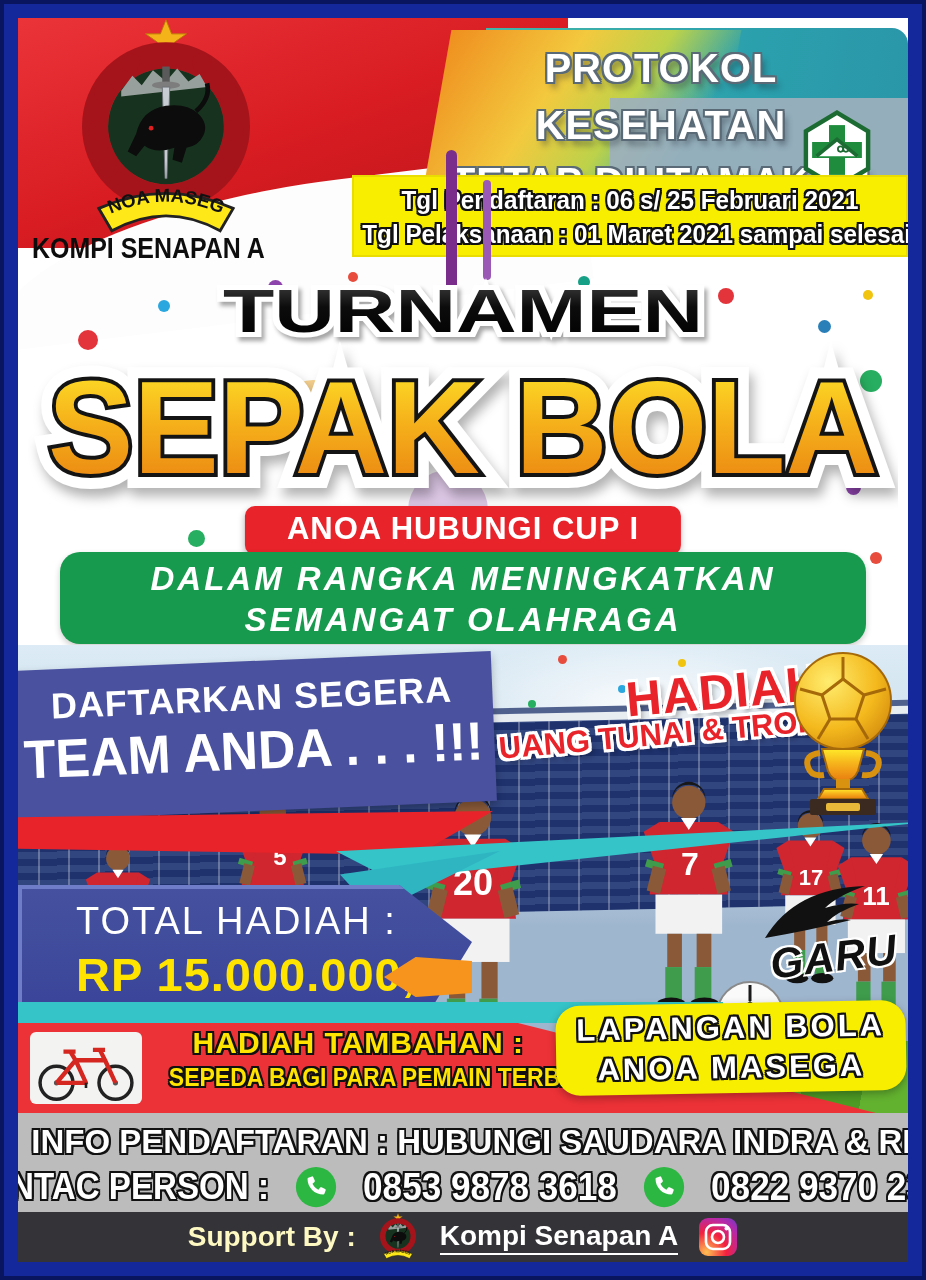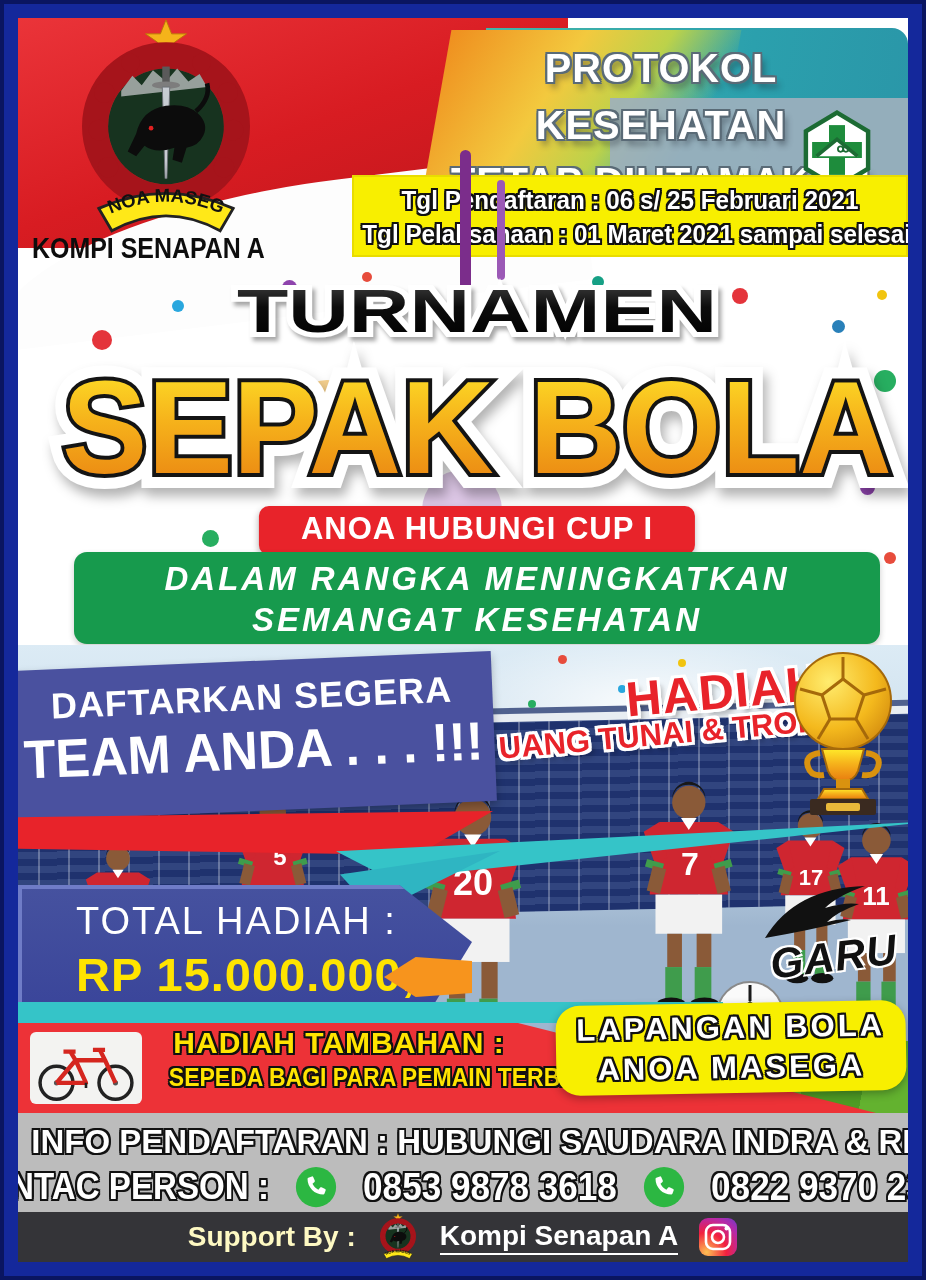--- a/index.html
+++ b/index.html
@@ -20,28 +20,28 @@
   .band-orange { position:absolute; left:420px; top:12px; width:290px; height:152px; background:linear-gradient(115deg,#ef8f1f 0%,#f3c93e 38%,#bcd24a 62%, rgba(67,183,169,0) 85%); transform:skewX(-10deg); }
   .band-gray { position:absolute; left:592px; top:80px; right:0; height:95px; background:#9db0bd; opacity:.92; }
   .protocol { position:absolute; left:408px; top:22px; width:470px; text-align:center; color:#fff; font-weight:bold; font-size:41px; letter-spacing:1px; line-height:57px; transform:scaleX(.97); }
   .pkm-icon { position:absolute; left:782px; top:92px; width:74px; height:80px; }
   .dates-box { position:absolute; left:334px; top:157px; width:556px; height:82px; background:#f8ef00; border:2px solid #e8dc00; text-align:center; padding-top:6px; }
   .dates-box div { color:#fff; font-weight:bold; font-size:25px; line-height:34px; transform:scaleX(.97); white-space:nowrap; }
   .emblem-lg { position:absolute; left:42px; top:0px; width:212px; height:224px; }
   .org-unit { position:absolute; left:14px; top:214px; width:280px; font-size:29px; font-weight:bold; color:#0d0d0d; letter-spacing:0; transform:scaleX(.86); transform-origin:left; white-space:nowrap; }
 
   
-  .titlezone { position:absolute; left:14px; top:242px; width:890px; height:388px;text-decoration:underline; }
+  .titlezone { position:absolute; left:0; top:242px; width:890px; height:388px;text-decoration:underline; }
   .splat { position:absolute; border-radius:50%; }
   .drip { position:absolute; border-radius:8px; }
   .svg-kicker { position:absolute; left:165px; top:8px; width:560px; height:84px; }
   .svg-main { position:absolute; left:10px; top:58px; width:870px; height:205px; }
   .cup-pill { position:absolute; left:50%; top:246px; transform:translateX(-50%); background:#e8232a; border-radius:10px; padding:5px 42px 8px; white-space:nowrap; box-shadow:0 3px 6px rgba(0,0,0,.25); }
   .cup-pill span { color:#fff; font-weight:bold; font-size:31px; letter-spacing:1px; }
-  .tag-box { position:absolute; left:42px; top:292px; width:806px; height:92px; background:#179a4d; border-radius:13px; text-align:center; padding-top:6px; box-shadow:0 3px 6px rgba(0,0,0,.2); }
+  .tag-box { position:absolute; left:42px; top:292px; width:806px; height:92px; background:#179a4d; border-radius:20px; text-align:center; padding-top:6px; box-shadow:0 3px 6px rgba(0,0,0,.2); }
   .tag-box div { color:#fff; font-style:italic; font-weight:bold; font-size:33px; line-height:41px; letter-spacing:3px; }
 
   
   .photozone { position:absolute; left:0; top:627px; width:890px; height:468px; overflow:hidden; background:linear-gradient(#dcebf5 0%,#c3d8e8 40%,#9fb6cf 60%); }
   .sky { position:absolute; inset:0 0 55% 0;
     background-image:radial-gradient(closest-side, rgba(255,255,255,.95), rgba(255,255,255,0)),radial-gradient(closest-side, rgba(255,255,255,.9), rgba(255,255,255,0)),radial-gradient(closest-side, rgba(255,255,255,.85), rgba(255,255,255,0));
     background-size:340px 120px,420px 140px,300px 110px; background-position:40px 20px,420px -10px,640px 40px; background-repeat:no-repeat; }
   .stands { position:absolute; left:-10px; right:-10px; top:78px; height:190px; transform:skewY(-1.2deg);
     background:repeating-linear-gradient(0deg,#1f326e 0 7px,#31457f 7px 14px);
     box-shadow:0 -8px 0 #e8edf2, 0 -14px 0 #50618e; }
@@ -58,21 +58,21 @@
   .hadiah2 { position:absolute; left:470px; top:70px; width:384px; text-align:center; transform:rotate(-5deg); color:#e8232a; font-weight:bold; font-size:31px; }
   .trophy { position:absolute; right:2px; top:4px; width:126px; height:172px; }
   .total-box { position:absolute; left:0; top:240px; width:454px; height:124px; background:linear-gradient(#46529f,#3a459a); clip-path:polygon(0 0,84% 0,100% 46%,91% 100%,0 100%); box-shadow:inset 0 4px 0 #6f7cc7, inset 4px 0 0 #6f7cc7; padding:15px 0 0 58px; }
   .total-label { color:#fff; font-weight:normal; font-size:38px; letter-spacing:2px; }
   .total-value { color:#ffe400; font-weight:bold; font-size:47px; letter-spacing:1px; margin-top:4px; }
   .arrow-orange { position:absolute; left:366px; top:312px; width:88px; height:40px; background:#f7941d; clip-path:polygon(36% 0,100% 10%,100% 90%,36% 100%,0 50%); }
   .stripe-teal3 { position:absolute; left:0; top:357px; width:705px; height:21px; background:#35c4c8; }
   .bonus-strip { position:absolute; left:0; top:378px; width:862px; height:91px; background:#ed3237; clip-path:polygon(0 0,58% 0,100% 100%,0 100%); }
   .bike-card { position:absolute; left:12px; top:9px; width:112px; height:72px; background:#f3f3f1; border-radius:6px; padding:4px; }
   .bonus-text { position:absolute; left:136px; top:3px; width:370px; text-align:center; }
-  .bonus-l1 { color:#ffe400; font-weight:bold; font-size:30px; letter-spacing:1px; }
+  .bonus-l1 { color:#ffe400; font-weight:bold; font-size:30px; letter-spacing:1px;text-align:right; }
   .bonus-l2 { color:#ffe400; font-weight:bold; font-size:25px; transform:scaleX(.92); margin-top:3px; white-space:nowrap; }
   .venue-box { position:absolute; left:538px; top:358px; width:350px; height:90px; background:#f8ef00; border-radius:24px; transform:rotate(-1deg); text-align:center; padding-top:5px; box-shadow:0 3px 8px rgba(0,0,0,.3); }
   .venue-box div { color:#fff; font-weight:bold; font-size:31px; letter-spacing:3px; line-height:40px; }
   .garuda-mark { position:absolute; left:752px; top:288px; transform:rotate(-7deg); color:#111; font-weight:bold; font-style:italic; font-size:42px; letter-spacing:1px; text-shadow:-2px -2px 0 #fff,2px -2px 0 #fff,-2px 2px 0 #fff,2px 2px 0 #fff; }
   .wing { position:absolute; left:742px; top:238px; width:110px; height:60px; }
   .players-svg { position:absolute; left:0; bottom:0; width:890px; height:340px; }
 
   
   .contactzone { position:absolute; left:0; top:1095px; width:890px; height:99px; background:#bcbcbc; text-align:center; padding-top:9px; }
   .info-line { color:#fff; font-weight:bold; font-size:34px; letter-spacing:0; transform:scaleX(.97); white-space:nowrap; }
@@ -214,21 +214,21 @@
         <text x="435" y="155" text-anchor="middle" font-family="Liberation Sans, sans-serif" font-size="132" font-weight="bold" fill="#ffffff" stroke="#ffffff" stroke-width="30" paint-order="stroke" textLength="830" lengthAdjust="spacingAndGlyphs" style="filter:drop-shadow(4px 8px 6px rgba(0,0,0,.3))">SEPAK BOLA</text>
         <text x="435" y="155" text-anchor="middle" font-family="Liberation Sans, sans-serif" font-size="132" font-weight="bold" fill="url(#goldGrad)" stroke="#141414" stroke-width="8" paint-order="stroke" textLength="830" lengthAdjust="spacingAndGlyphs">SEPAK BOLA</text>
       </svg>
 
       <div class="cup-pill">
         <span>ANOA HUBUNGI CUP I</span>
       </div>
 
       <div class="tag-box">
         <div>DALAM RANGKA MENINGKATKAN</div>
-        <div>SEMANGAT KESEHATAN</div>
+        <div>SEMANGAT OLAHRAGA</div>
       </div>
     </div>
 
     <div class="photozone">
       <div class="sky"></div>
       <div class="stands"></div>
       <span class="splat" style="left:540px;top:10px;width:9px;height:9px;background:#e74c3c"></span>
       <span class="splat" style="left:600px;top:40px;width:8px;height:8px;background:#2aa7de"></span>
       <span class="splat" style="left:660px;top:14px;width:8px;height:8px;background:#f1c40f"></span>
       <span class="splat" style="left:510px;top:55px;width:8px;height:8px;background:#27ae60"></span>

